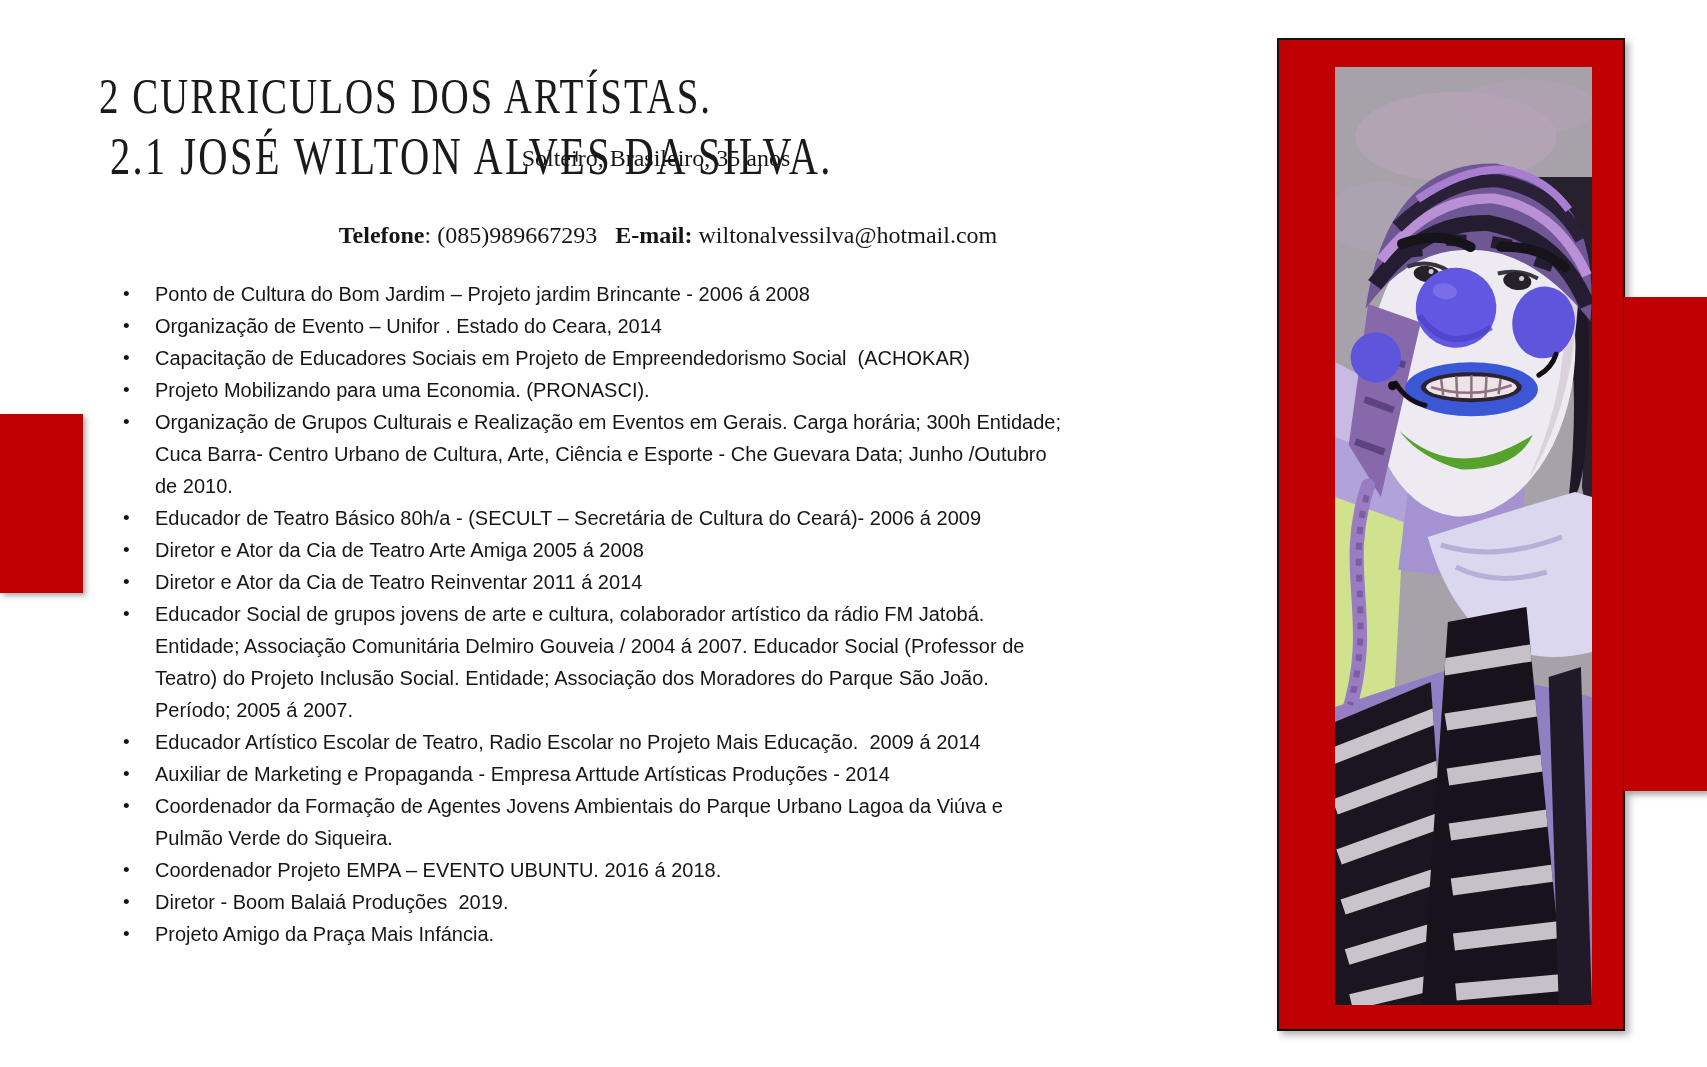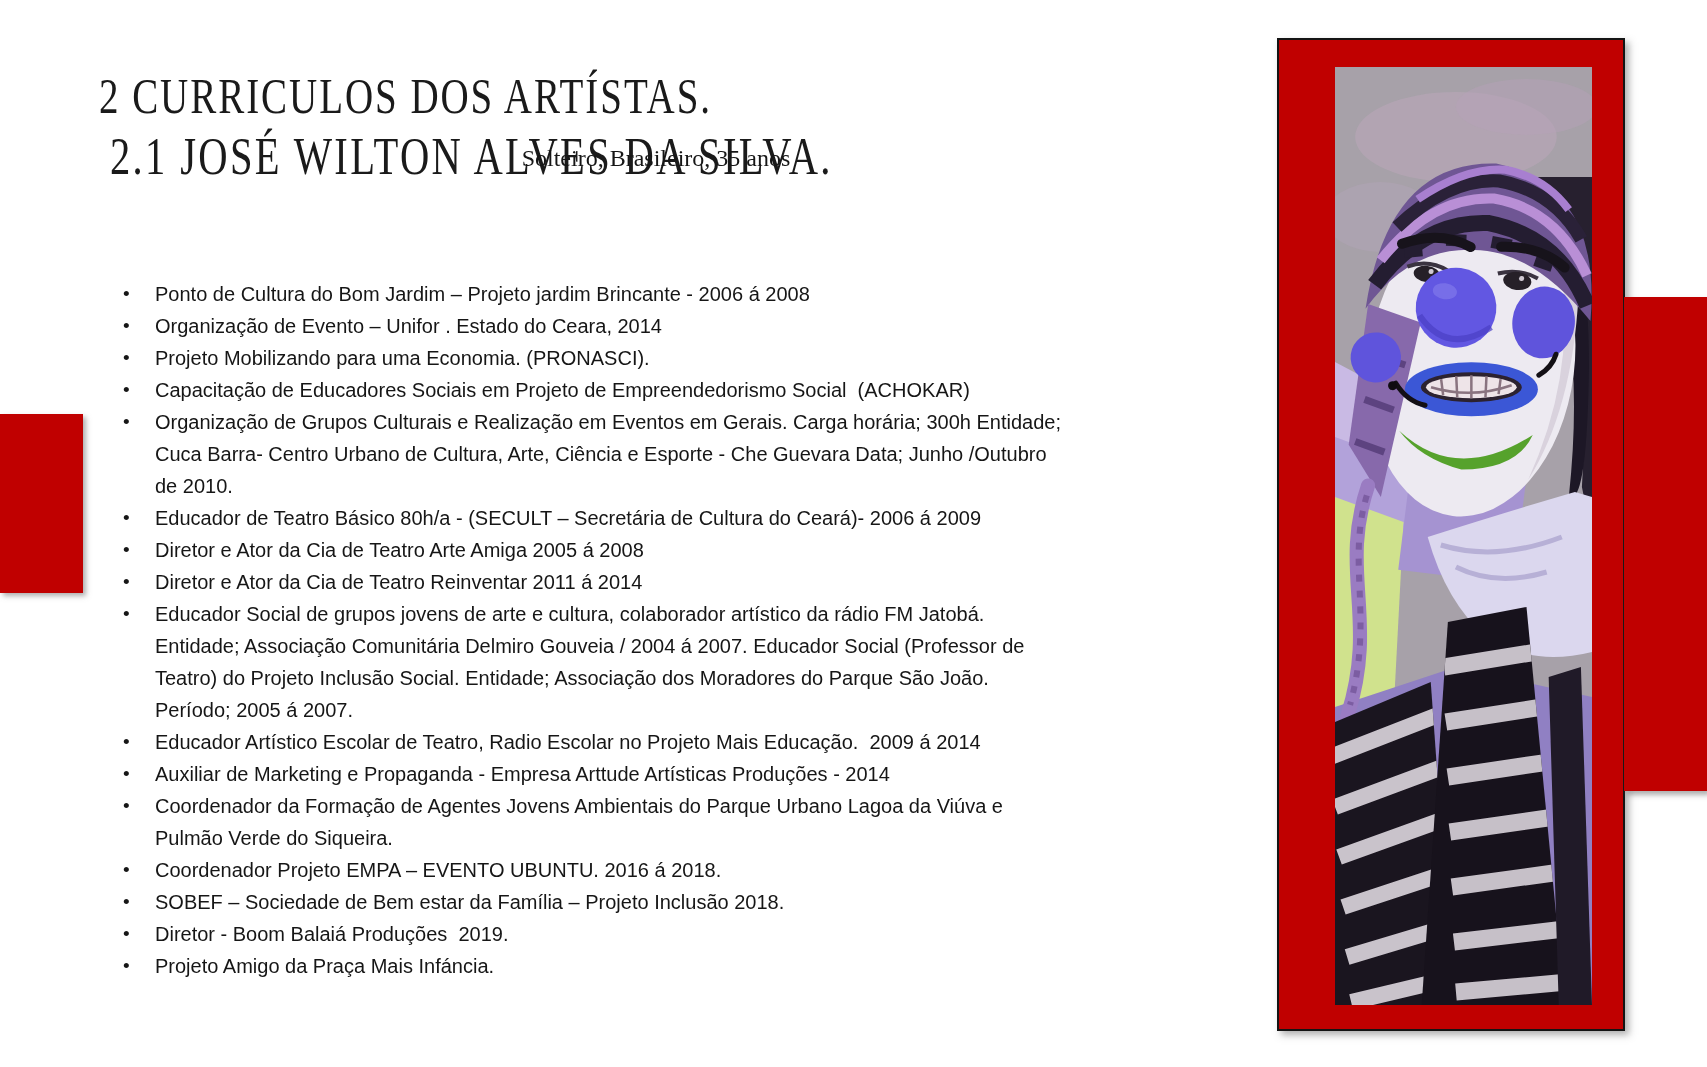--- a/index.html
+++ b/index.html
@@ -61,52 +61,54 @@
 
 <div class="slide">
 
   <div class="red-rect red-left"></div>
 
   <h1 class="title title-1">2 CURRICULOS DOS ARTÍSTAS.</h1>
   <h2 class="title title-2">2.1 JOSÉ WILTON ALVES DA SILVA.</h2>
 
   <div class="info">
     <div class="info-line">Solteiro, Brasileiro, 35 anos</div>
+    <div class="info-line">
+      
+    <span class="seg bold">Telefone</span><span class="seg">: (085)989667293   </span><span class="seg bold">E-mail:</span><span class="seg"> wiltonalvessilva@hotmail.com</span></div>
   </div>
 
   <ul class="bullets">
 
       <li><span>Ponto de Cultura do Bom Jardim – Projeto jardim Brincante - 2006 á 2008</span></li>
 
       <li><span>Organização de Evento – Unifor . Estado do Ceara, 2014</span></li>
 
+      <li><span>Capacitação de Educadores Sociais em Projeto de Empreendedorismo Social  (ACHOKAR)</span></li>
+
       <li><span>Projeto Mobilizando para uma Economia. (PRONASCI).</span></li>
 
-      <li><span>Capacitação de Educadores Sociais em Projeto de Empreendedorismo Social  (ACHOKAR)</span></li>
-
       <li><span>Organização de Grupos Culturais e Realização em Eventos em Gerais. Carga horária; 300h Entidade; Cuca Barra- Centro Urbano de Cultura, Arte, Ciência e Esporte - Che Guevara Data; Junho /Outubro de 2010.</span></li>
 
       <li><span>Educador de Teatro Básico 80h/a - (SECULT – Secretária de Cultura do Ceará)- 2006 á 2009</span></li>
 
       <li><span>Diretor e Ator da Cia de Teatro Arte Amiga 2005 á 2008</span></li>
 
       <li><span>Diretor e Ator da Cia de Teatro Reinventar 2011 á 2014</span></li>
 
       <li><span>Educador Social de grupos jovens de arte e cultura, colaborador artístico da rádio FM Jatobá. Entidade; Associação Comunitária Delmiro Gouveia / 2004 á 2007. Educador Social (Professor de Teatro) do Projeto Inclusão Social. Entidade; Associação dos Moradores do Parque São João. Período; 2005 á 2007.</span></li>
 
       <li><span>Educador Artístico Escolar de Teatro, Radio Escolar no Projeto Mais Educação.  2009 á 2014</span></li>
 
       <li><span>Auxiliar de Marketing e Propaganda - Empresa Arttude Artísticas Produções - 2014</span></li>
 
       <li><span>Coordenador da Formação de Agentes Jovens Ambientais do Parque Urbano Lagoa da Viúva e Pulmão Verde do Siqueira.</span></li>
 
       <li><span>Coordenador Projeto EMPA – EVENTO UBUNTU. 2016 á 2018.</span></li>
 
 
-      <li><span>SOBEF – Sociedade de Bem estar da Família – Projeto Inclusão 2018.</span></li>
 
       <li><span>Diretor - Boom Balaiá Produções  2019.</span></li>
 
       <li><span>Projeto Amigo da Praça Mais Infáncia.</span></li>
     </ul>
 
   <div class="photo-frame">
     <svg class="photo" viewBox="0 0 255 938" preserveAspectRatio="none" xmlns="http://www.w3.org/2000/svg" aria-hidden="true">
       <defs>
         <clipPath id="clipShirtL">

